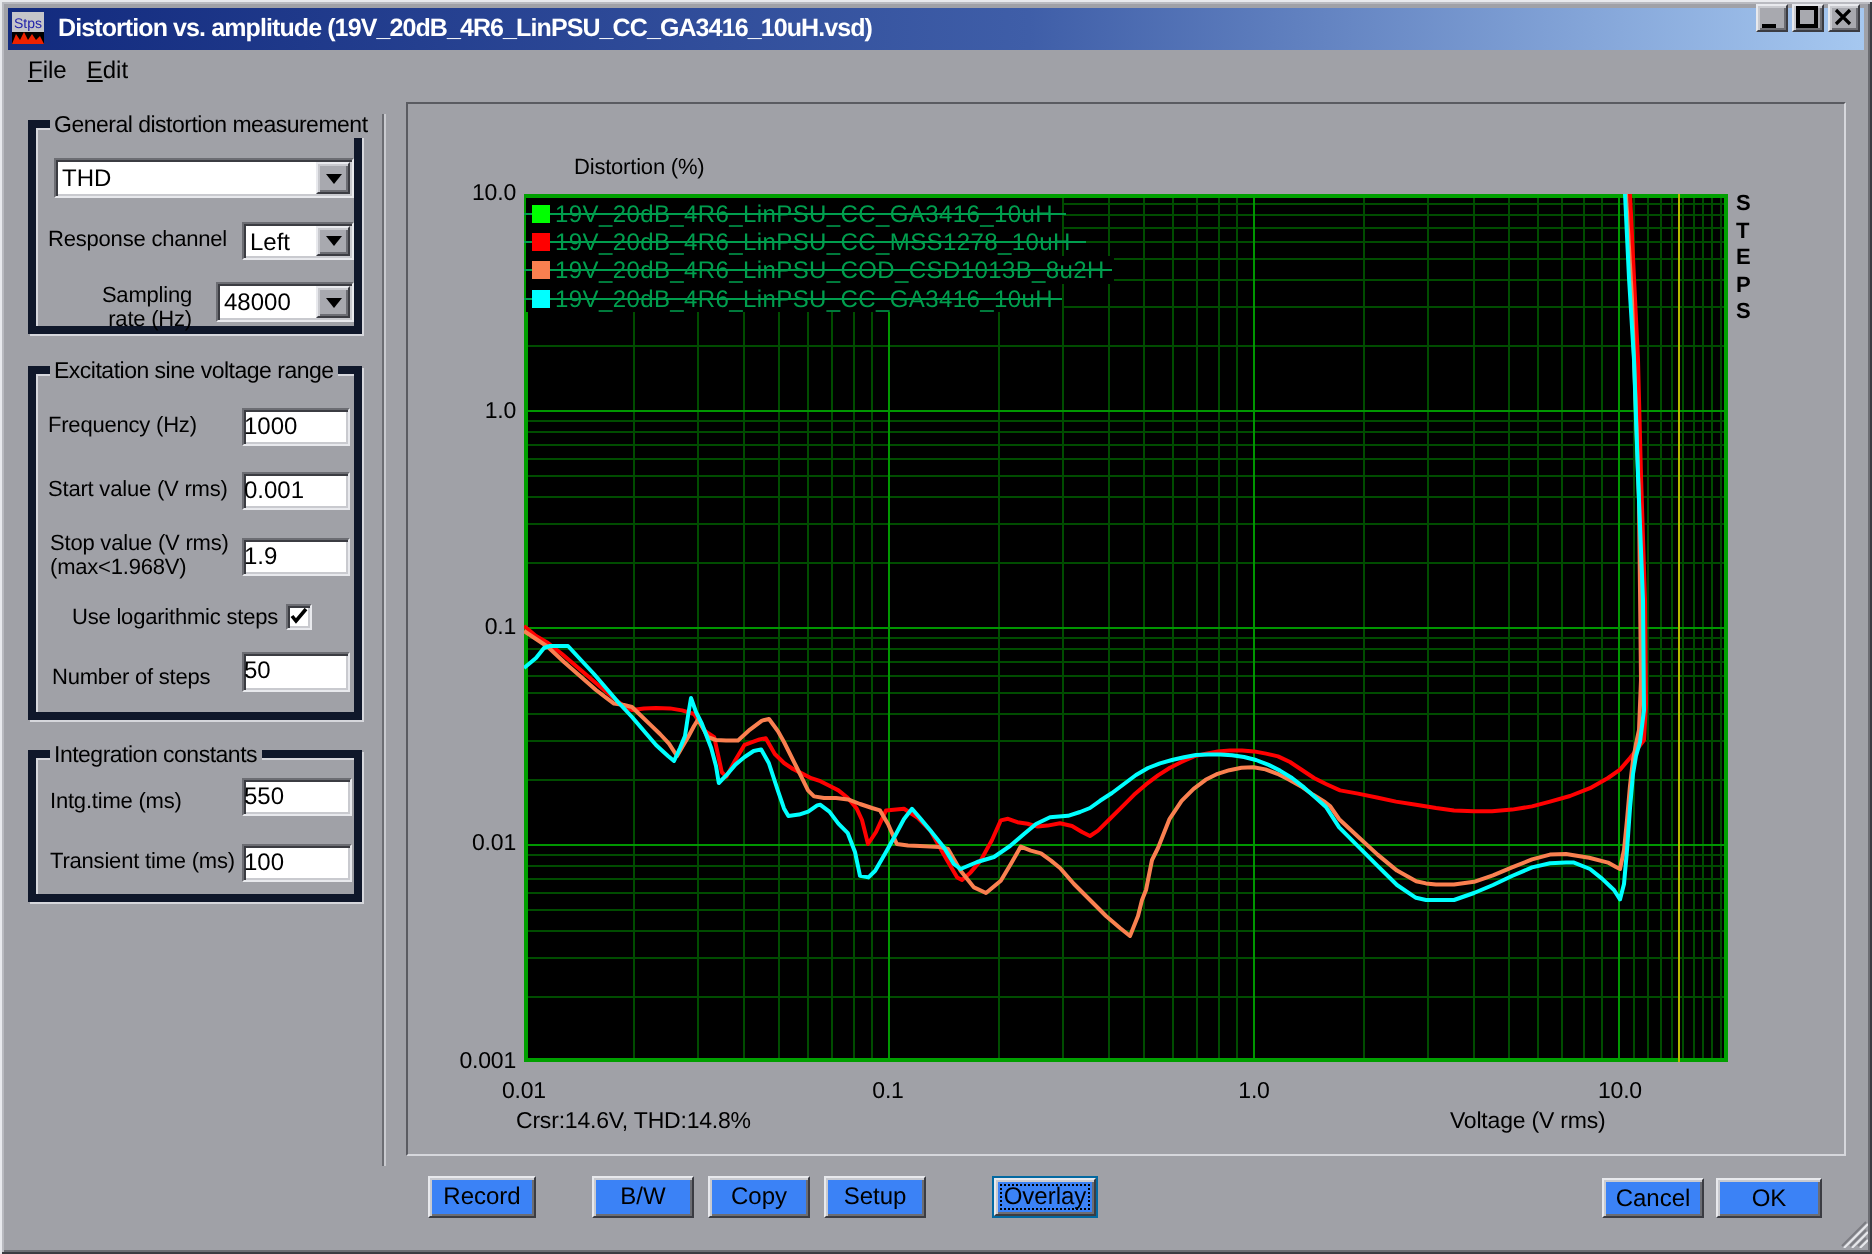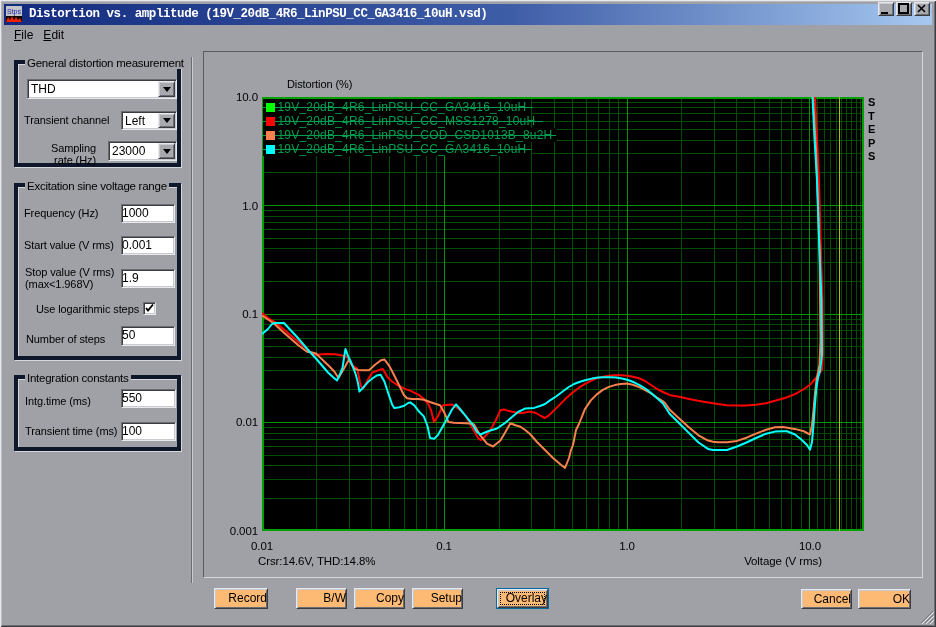--- a/index.html
+++ b/index.html
@@ -1,33 +1,33 @@
 <!DOCTYPE html>
 <html><head><meta charset="utf-8"><title>Distortion vs. amplitude</title>
 <style>
 *{margin:0;padding:0;box-sizing:border-box}
 html,body{width:936px;height:627px;overflow:hidden}
 body{position:relative;font-family:"Liberation Sans",sans-serif;background:#a0a1a7;font-size:12px;color:#000}
 .abs{position:absolute}
 .win-hl{box-shadow:inset 1px 1px 0 #e8e9ed, inset -1px -1px 0 #3b3c42, inset 2px 2px 0 #b9bac0, inset -2px -2px 0 #6c6d73}
-.titlebar{left:4px;top:4px;width:928px;height:21px;background:linear-gradient(90deg,#122a7e 0%, #3f5ea8 55%, #a6c8f0 100%);font-family:Liberation Mono, monospace;}
+.titlebar{left:4px;top:4px;width:928px;height:21px;background:linear-gradient(90deg,#122a7e 0%, #3f5ea8 55%, #a6c8f0 100%);}
 .ttxt{color:#fff;font-weight:bold;font-size:12.5px;line-height:21px;position:absolute;left:25px;top:0;letter-spacing:-0.45px}
 .tbtn{position:absolute;top:2px;width:16px;height:14px;background:#a8a9af;border:1px solid;border-color:#e8e9ed #3b3c42 #3b3c42 #e8e9ed;box-shadow:inset 1px 1px 0 #c9cacf, inset -1px -1px 0 #6c6d73;font-size:9px;text-align:center}
 .menu{left:4px;top:26px;height:18px;font-size:12px}
 .menu span{display:inline-block;padding:2px 5px}
 u{text-decoration:underline}
 .groupbox{border:4px solid #0f172a;box-shadow:inset 1px 1px 0 #d6d7dc, 1px 1px 0 #d6d7dc;position:absolute;left:14px;width:167px}
 .glabel{position:absolute;top:-7px;left:7px;background:#a0a1a7;padding:0 2px;font-size:11.5px;white-space:nowrap;letter-spacing:-0.25px}
 .sunkfield{position:absolute;background:#fff;border:1px solid;border-color:#6c6d73 #e8e9ed #e8e9ed #6c6d73;box-shadow:inset 1px 1px 0 #3b3c42, inset -1px -1px 0 #c9cacf}
 .combo .cval{position:absolute;left:3px;top:2px;font-size:12px}
 .drop{position:absolute;right:1px;top:1px;bottom:1px;width:17px;background:#a8a9af;border:1px solid;border-color:#e8e9ed #3b3c42 #3b3c42 #e8e9ed;box-shadow:inset 1px 1px 0 #c9cacf, inset -1px -1px 0 #6c6d73}
 .arr{position:absolute;left:4px;top:5px;width:0;height:0;border:4px solid transparent;border-top:5px solid #000;border-bottom:none}
 .lbl{position:absolute;white-space:nowrap;font-size:11px;letter-spacing:-0.1px;line-height:12px}
 .edit{text-align:left;padding-right:4px;font-size:12px;line-height:17px}
-.btn{position:absolute;background:#fdba74;border:1px solid;border-color:#e8e9ed #3b3c42 #3b3c42 #e8e9ed;box-shadow:inset 1px 1px 0 #c9cacf, inset -1px -1px 0 #6c6d73;text-align:right;font-size:12px;line-height:18px}
+.btn{position:absolute;background:#3b82f6;border:1px solid;border-color:#e8e9ed #3b3c42 #3b3c42 #e8e9ed;box-shadow:inset 1px 1px 0 #c9cacf, inset -1px -1px 0 #6c6d73;text-align:center;font-size:12px;line-height:18px}
 .chart-frame{left:203px;top:51px;width:720px;height:527px;border:1px solid;border-color:#5a5b61 #d6d7dc #d6d7dc #5a5b61}
 .cblk{position:absolute;font-size:11.5px;white-space:nowrap;letter-spacing:-0.1px}
 </style></head>
 <body>
 <div class="abs win-hl" style="left:0;top:0;width:936px;height:627px"></div>
 <div class="abs titlebar">
     <div class="ttxt">Distortion vs. amplitude (19V_20dB_4R6_LinPSU_CC_GA3416_10uH.vsd)</div>
   </div>
 <div class="abs" style="left:6px;top:6px;width:16px;height:16px;background:#c8c9ce">
 <svg width="16" height="16">
@@ -51,30 +51,30 @@
 <div class="abs" style="left:192px;top:57px;width:1px;height:526px;background:#c9cacf"></div>
 <div class="groupbox" style="top:60px;height:107px">
     <div class="glabel">General distortion measurement</div>
   </div>
 <div class="sunkfield combo" style="left:27px;top:79px;width:150px;height:20px">
     <div class="cval">THD</div>
     <div class="drop">
       <div class="arr"></div>
     </div>
   </div>
-<div class="lbl" style="left:24px;top:114px">Transient channel</div>
+<div class="lbl" style="left:24px;top:114px">Response channel</div>
 <div class="sunkfield combo" style="left:121px;top:111px;width:56px;height:19px">
     <div class="cval">Left</div>
     <div class="drop">
       <div class="arr" style="top:4px"></div>
     </div>
   </div>
 <div class="lbl" style="left:48px;top:142px;width:48px;text-align:right">Sampling<br>rate (Hz)</div>
 <div class="sunkfield combo" style="left:108px;top:141px;width:69px;height:20px">
-    <div class="cval">23000</div>
+    <div class="cval">48000</div>
     <div class="drop">
       <div class="arr"></div>
     </div>
   </div>
 <div class="groupbox" style="top:183px;height:177px">
     <div class="glabel">Excitation sine voltage range</div>
   </div>
 <div class="lbl" style="left:24px;top:207px">Frequency (Hz)</div>
 <div class="sunkfield edit" style="left:121px;top:204px;width:54px;height:19px">1000</div>
 <div class="lbl" style="left:24px;top:239px">Start value (V rms)</div>
@@ -198,21 +198,21 @@
 <div class="cblk" style="left:198px;top:91px;width:60px;text-align:right">10.0</div>
 <div class="cblk" style="left:198px;top:200px;width:60px;text-align:right">1.0</div>
 <div class="cblk" style="left:198px;top:308px;width:60px;text-align:right">0.1</div>
 <div class="cblk" style="left:198px;top:416px;width:60px;text-align:right">0.01</div>
 <div class="cblk" style="left:198px;top:525px;width:60px;text-align:right">0.001</div>
 <div class="cblk" style="left:232px;top:540px;width:60px;text-align:center">0.01</div>
 <div class="cblk" style="left:414px;top:540px;width:60px;text-align:center">0.1</div>
 <div class="cblk" style="left:597px;top:540px;width:60px;text-align:center">1.0</div>
 <div class="cblk" style="left:780px;top:540px;width:60px;text-align:center">10.0</div>
 <div class="cblk" style="left:258px;top:555px">Crsr:14.6V, THD:14.8%</div>
-<div class="cblk" style="left:703px;top:555px;width:160px;text-align:center">Voltage (V rms)</div>
+<div class="cblk" style="left:725px;top:555px;width:160px;text-align:left">Voltage (V rms)</div>
 <div class="cblk" style="left:868px;top:96px;font-weight:bold;font-size:11px">S</div>
 <div class="cblk" style="left:868px;top:110px;font-weight:bold;font-size:11px">T</div>
 <div class="cblk" style="left:868px;top:123px;font-weight:bold;font-size:11px">E</div>
 <div class="cblk" style="left:868px;top:137px;font-weight:bold;font-size:11px">P</div>
 <div class="cblk" style="left:868px;top:150px;font-weight:bold;font-size:11px">S</div>
 <div class="btn" style="left:214px;top:588px;width:54px;height:21px">Record</div>
 <div class="btn" style="left:296px;top:588px;width:51px;height:21px">B/W</div>
 <div class="btn" style="left:354px;top:588px;width:51px;height:21px">Copy</div>
 <div class="btn" style="left:412px;top:588px;width:51px;height:21px">Setup</div>
 <div class="abs" style="left:496px;top:588px;width:53px;height:21px;border:1px solid #0369a1">

